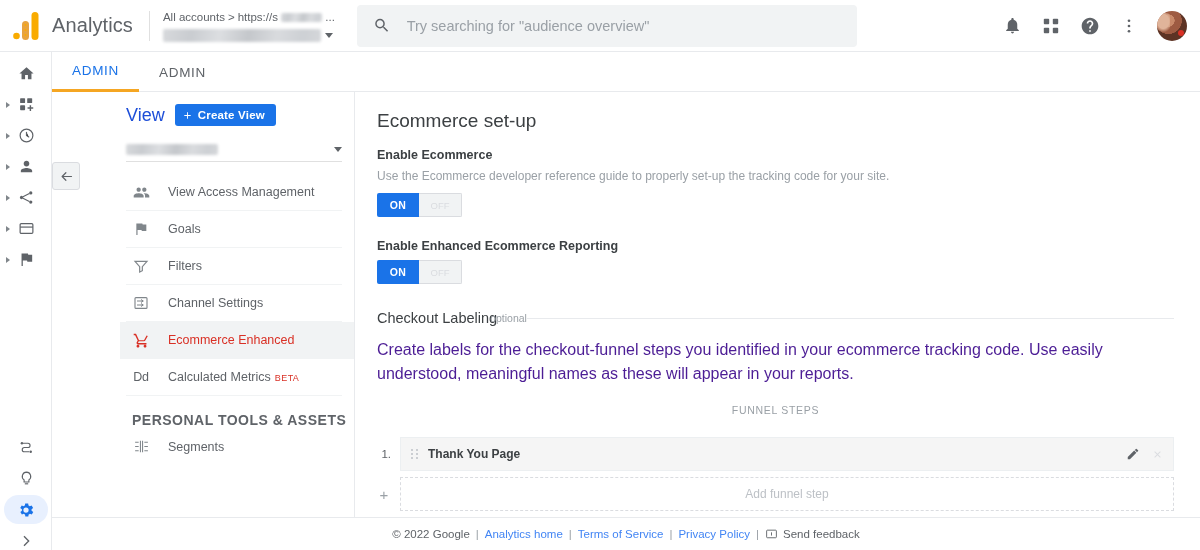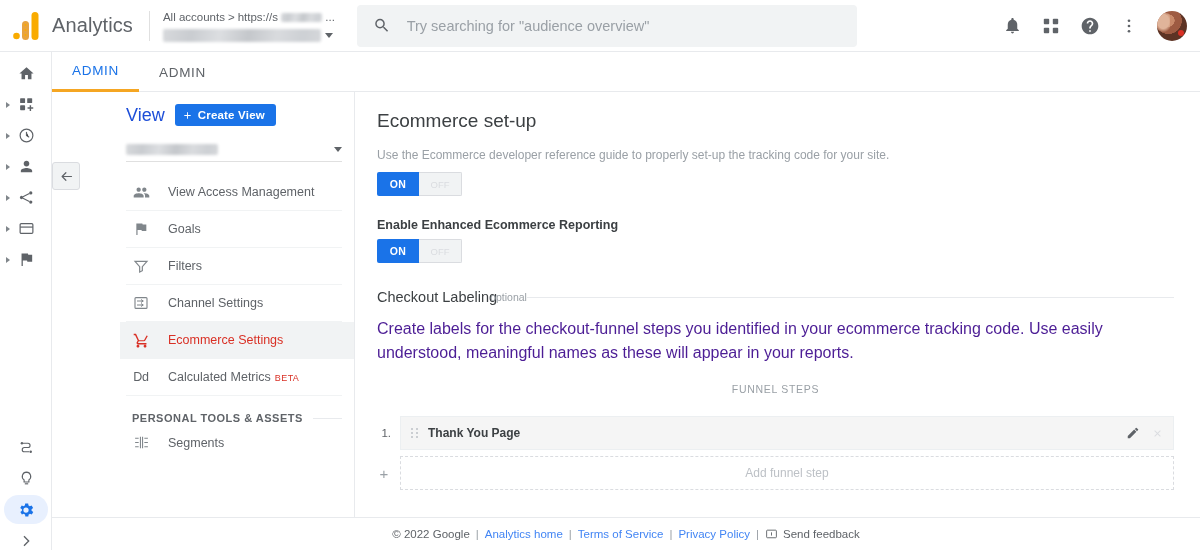--- a/index.html
+++ b/index.html
@@ -130,21 +130,21 @@
     height: 37px; display: flex; align-items: center; gap: 18px;
     border-bottom: 1px solid #f1f3f4; font-size: 12.5px; color: #5f6368;
     cursor: pointer; padding-left: 6px;
   }
   .menu-item .m-ic { width: 18px; display: flex; justify-content: center; }
   .menu-item.selected { background: #f1f3f4; color: #d93025; margin: 0 -12px 0 -6px; padding-left: 12px; }
   .menu-item.selected .m-label { color: #d93025; }
   .beta-badge { color: #d93025; font-size: 9px; letter-spacing: .4px; margin-left: 4px; }
   .section-head {
     display: flex; align-items: center; gap: 10px; margin-top: 16px; padding-left: 6px;
-    font-size: 11px; font-weight: bold; color: #5f6368; letter-spacing: .5px; white-space: nowrap;
+    font-size: 14px; font-weight: bold; color: #5f6368; letter-spacing: .5px; white-space: nowrap;
   }
   .section-head .rule { flex: 1; height: 1px; background: #e8eaed; }
   .dd-mark { font-size: 12.5px; color: #5f6368; letter-spacing: -.3px; }
 
   
   .content { position: absolute; left: 303px; top: 0; width: 845px; padding: 18px 26px 0 22px; }
   .page-title { font-size: 19px; color: #3c4043; font-weight: normal; margin: 0 0 16px 0; }
   .field-label { font-size: 12.5px; font-weight: bold; color: #3c4043; margin-bottom: 7px; }
   .field-desc { font-size: 12px; color: #9aa0a6; margin-bottom: 10px; }
 
@@ -439,21 +439,21 @@
         </span>
         <span class="m-label">Channel Settings</span>
       </div>
 
       <div class="menu-item selected">
         <span class="m-ic">
           <svg width="17" height="17" viewBox="0 0 24 24">
               <path fill="#d93025" d="M7 18c-1.1 0-2 .9-2 2s.9 2 2 2 2-.9 2-2-.9-2-2-2zm10 0c-1.1 0-2 .9-2 2s.9 2 2 2 2-.9 2-2-.9-2-2-2zM7.2 14.8l.03-.12.9-1.68h7.45c.75 0 1.41-.41 1.75-1.03l3.58-6.49L19.2 4.8 15.55 11.5H8.53L4.27 2.5H1v2h2l3.6 7.59-1.35 2.44c-.16.28-.25.61-.25.97 0 1.1.9 2 2 2h12v-2H7.42c-.13 0-.22-.1-.22-.2z"></path>
             </svg>
         </span>
-        <span class="m-label">Ecommerce Settings</span>
+        <span class="m-label">Ecommerce Enhanced</span>
       </div>
 
       <div class="menu-item">
         <span class="m-ic dd-mark">Dd</span>
         <span style="display:flex;align-items:baseline;">
           <span class="m-label">Calculated Metrics</span>
           <span class="beta-badge">BETA</span>
         </span>
       </div>
 
@@ -470,20 +470,21 @@
           </svg>
         </span>
         <span class="m-label">Segments</span>
       </div>
     </div>
   </div>
 
   <div class="content">
     <h1 class="page-title">Ecommerce set-up</h1>
 
+    <div class="field-label">Enable Ecommerce</div>
     <div class="field-desc">Use the Ecommerce developer reference guide to properly set-up the tracking code for your site.</div>
     <div class="toggle">
       <div class="on">ON</div>
       <div class="off">OFF</div>
     </div>
 
     <div class="field-label" style="margin-top:22px;">Enable Enhanced Ecommerce Reporting</div>
     <div class="toggle">
       <div class="on">ON</div>
       <div class="off">OFF</div>

